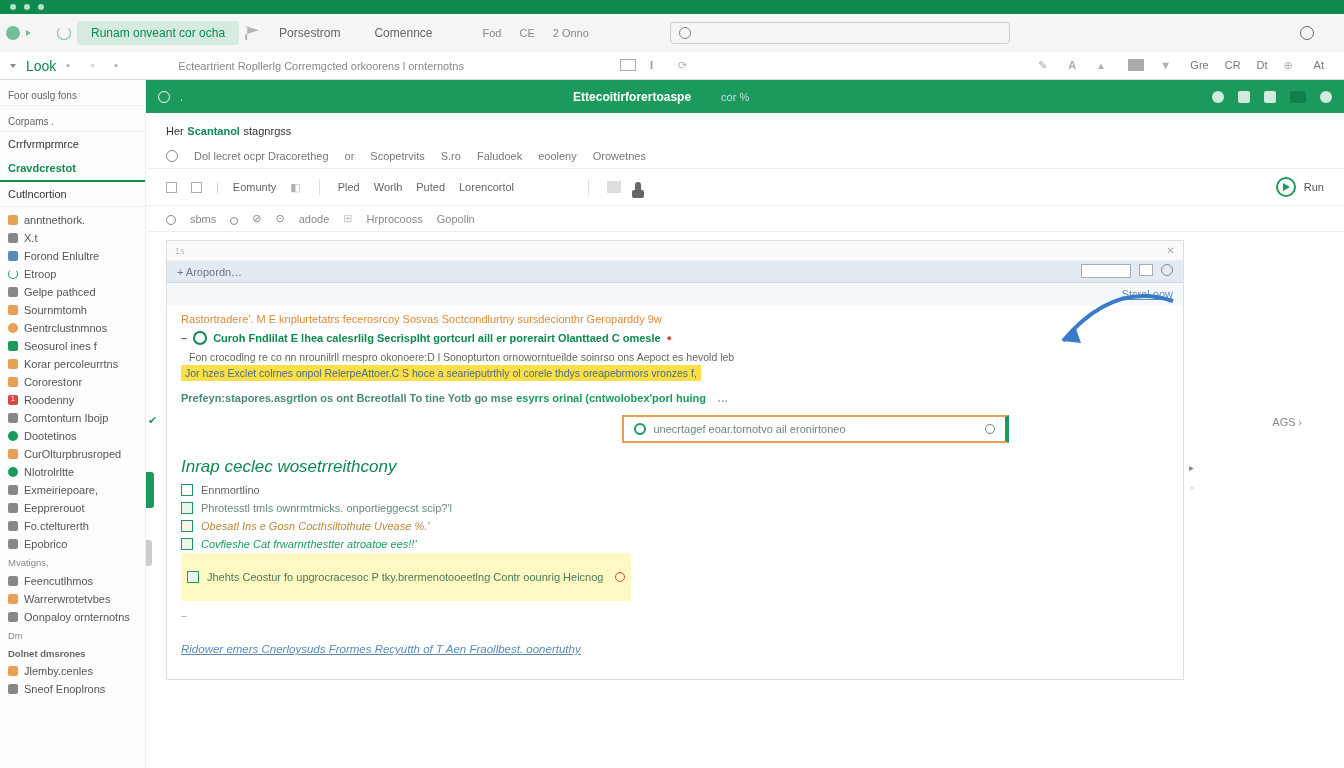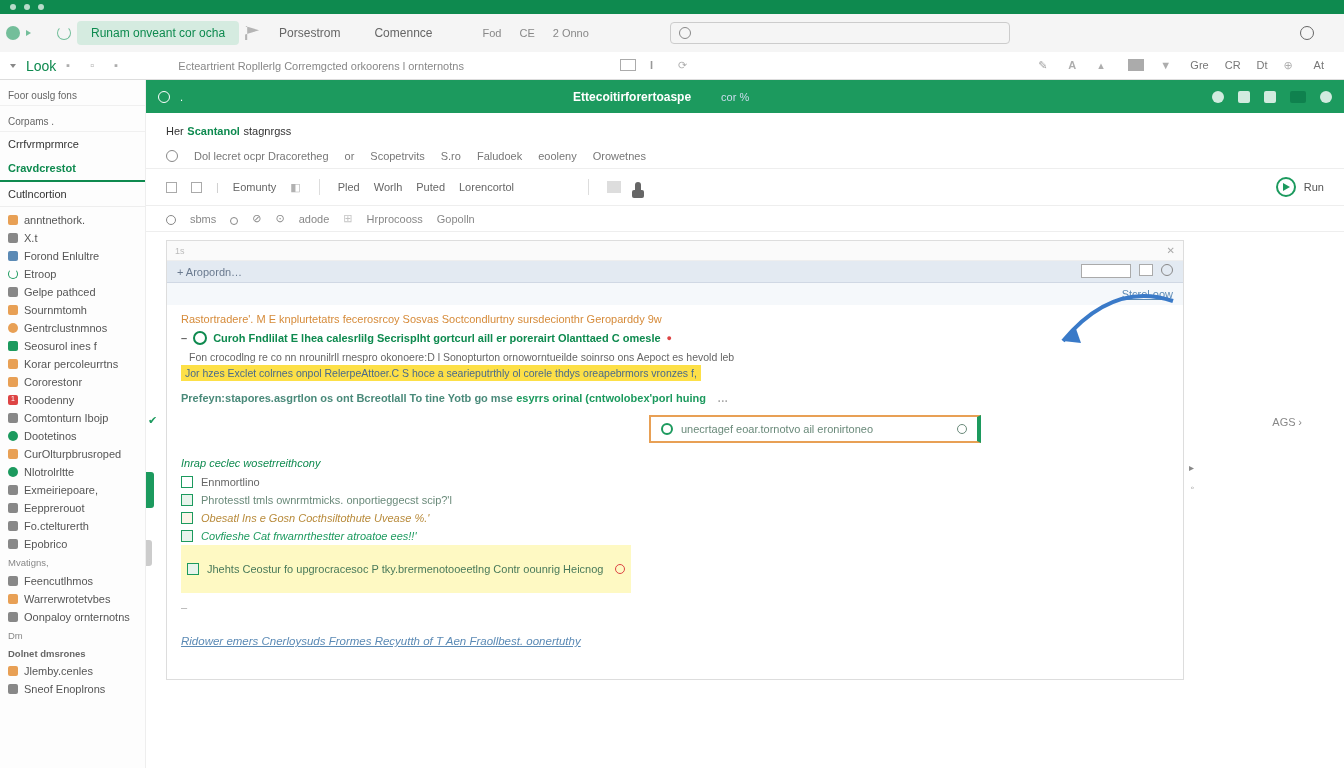--- a/index.html
+++ b/index.html
@@ -61,24 +61,24 @@
 .editor .start-row{height:22px;display:flex;align-items:center;justify-content:flex-end;padding:0 10px;background:#f5f8fb}
 .editor .start-row a{color:#5b8ab5;text-decoration:underline;font-size:11px}
 .editor .body{padding:6px 14px;position:relative}
 .editor .orange-line{color:#d68b3a;font-size:11px;padding:2px 0}
 .editor .green-head{color:#0e8a4f;font-size:13px;font-weight:bold;padding:4px 0;display:flex;align-items:center;gap:6px}
 .editor .green-head .mag{width:14px;height:14px;border:2px solid #0e8a4f;border-radius:50%}
 .editor .desc{color:#666;font-size:10.5px;padding:2px 8px}
 .editor .highlight{background:#fde047;color:#4a6a8a;padding:2px 4px;font-size:10.5px;display:inline-block}
 .editor .teal-line{color:#4a8a7a;font-size:12px;padding:10px 0 4px;font-weight:bold}
 .editor .teal-line .gb{color:#1c9a5e}
-.editor .orange-box{border:2px solid #e8a055;border-right:4px solid #1c9a5e;padding:6px 10px;margin:6px auto;width:332px;display:flex;align-items:center;gap:8px;color:#6a8a7a;font-size:11px;position:relative;left:140px}
+.editor .orange-box{border:2px solid #e8a055;border-right:4px solid #1c9a5e;padding:6px 10px;margin:6px auto;width:387px;display:flex;align-items:center;gap:8px;color:#6a8a7a;font-size:11px;position:relative;left:140px}
 .editor .orange-box .ico{width:12px;height:12px;border:2px solid #1c9a5e;border-radius:50%}
 .editor .orange-box .end{width:10px;height:10px;border:1.5px solid #6a8a7a;border-radius:50%;margin-left:auto}
-.editor .sec2{color:#0e8a4f;font-style:italic;font-size:11px;padding:8px 0 4px}
+.editor .sec2{color:#0e8a4f;font-style:italic;font-size:17px;padding:8px 0 4px}
 .editor .chk-line{display:flex;align-items:center;gap:8px;padding:3px 0;font-size:11px}
 .editor .chk-line .box{width:12px;height:12px;border:1.5px solid #1c9a5e;flex-shrink:0}
 .editor .chk-line.c1 .box{background:#fff}
 .editor .chk-line.c1{color:#666}
 .editor .chk-line.c2{color:#6a8a7a}
 .editor .chk-line.c3{color:#1c9a5e;font-style:italic}
 .editor .chk-line.c4{color:#b88a3a;font-style:italic}
 .editor .chk-line.c5{background:#fef9c3;color:#4a7a5a;display:inline-flex;padding:18px 6px}
 .editor .bottom-link{color:#5b8ab5;font-style:italic;text-decoration:underline;font-size:11.5px;padding:14px 0 4px}
 .arrow-svg{position:absolute;top:30px;right:-10px;z-index:5}

